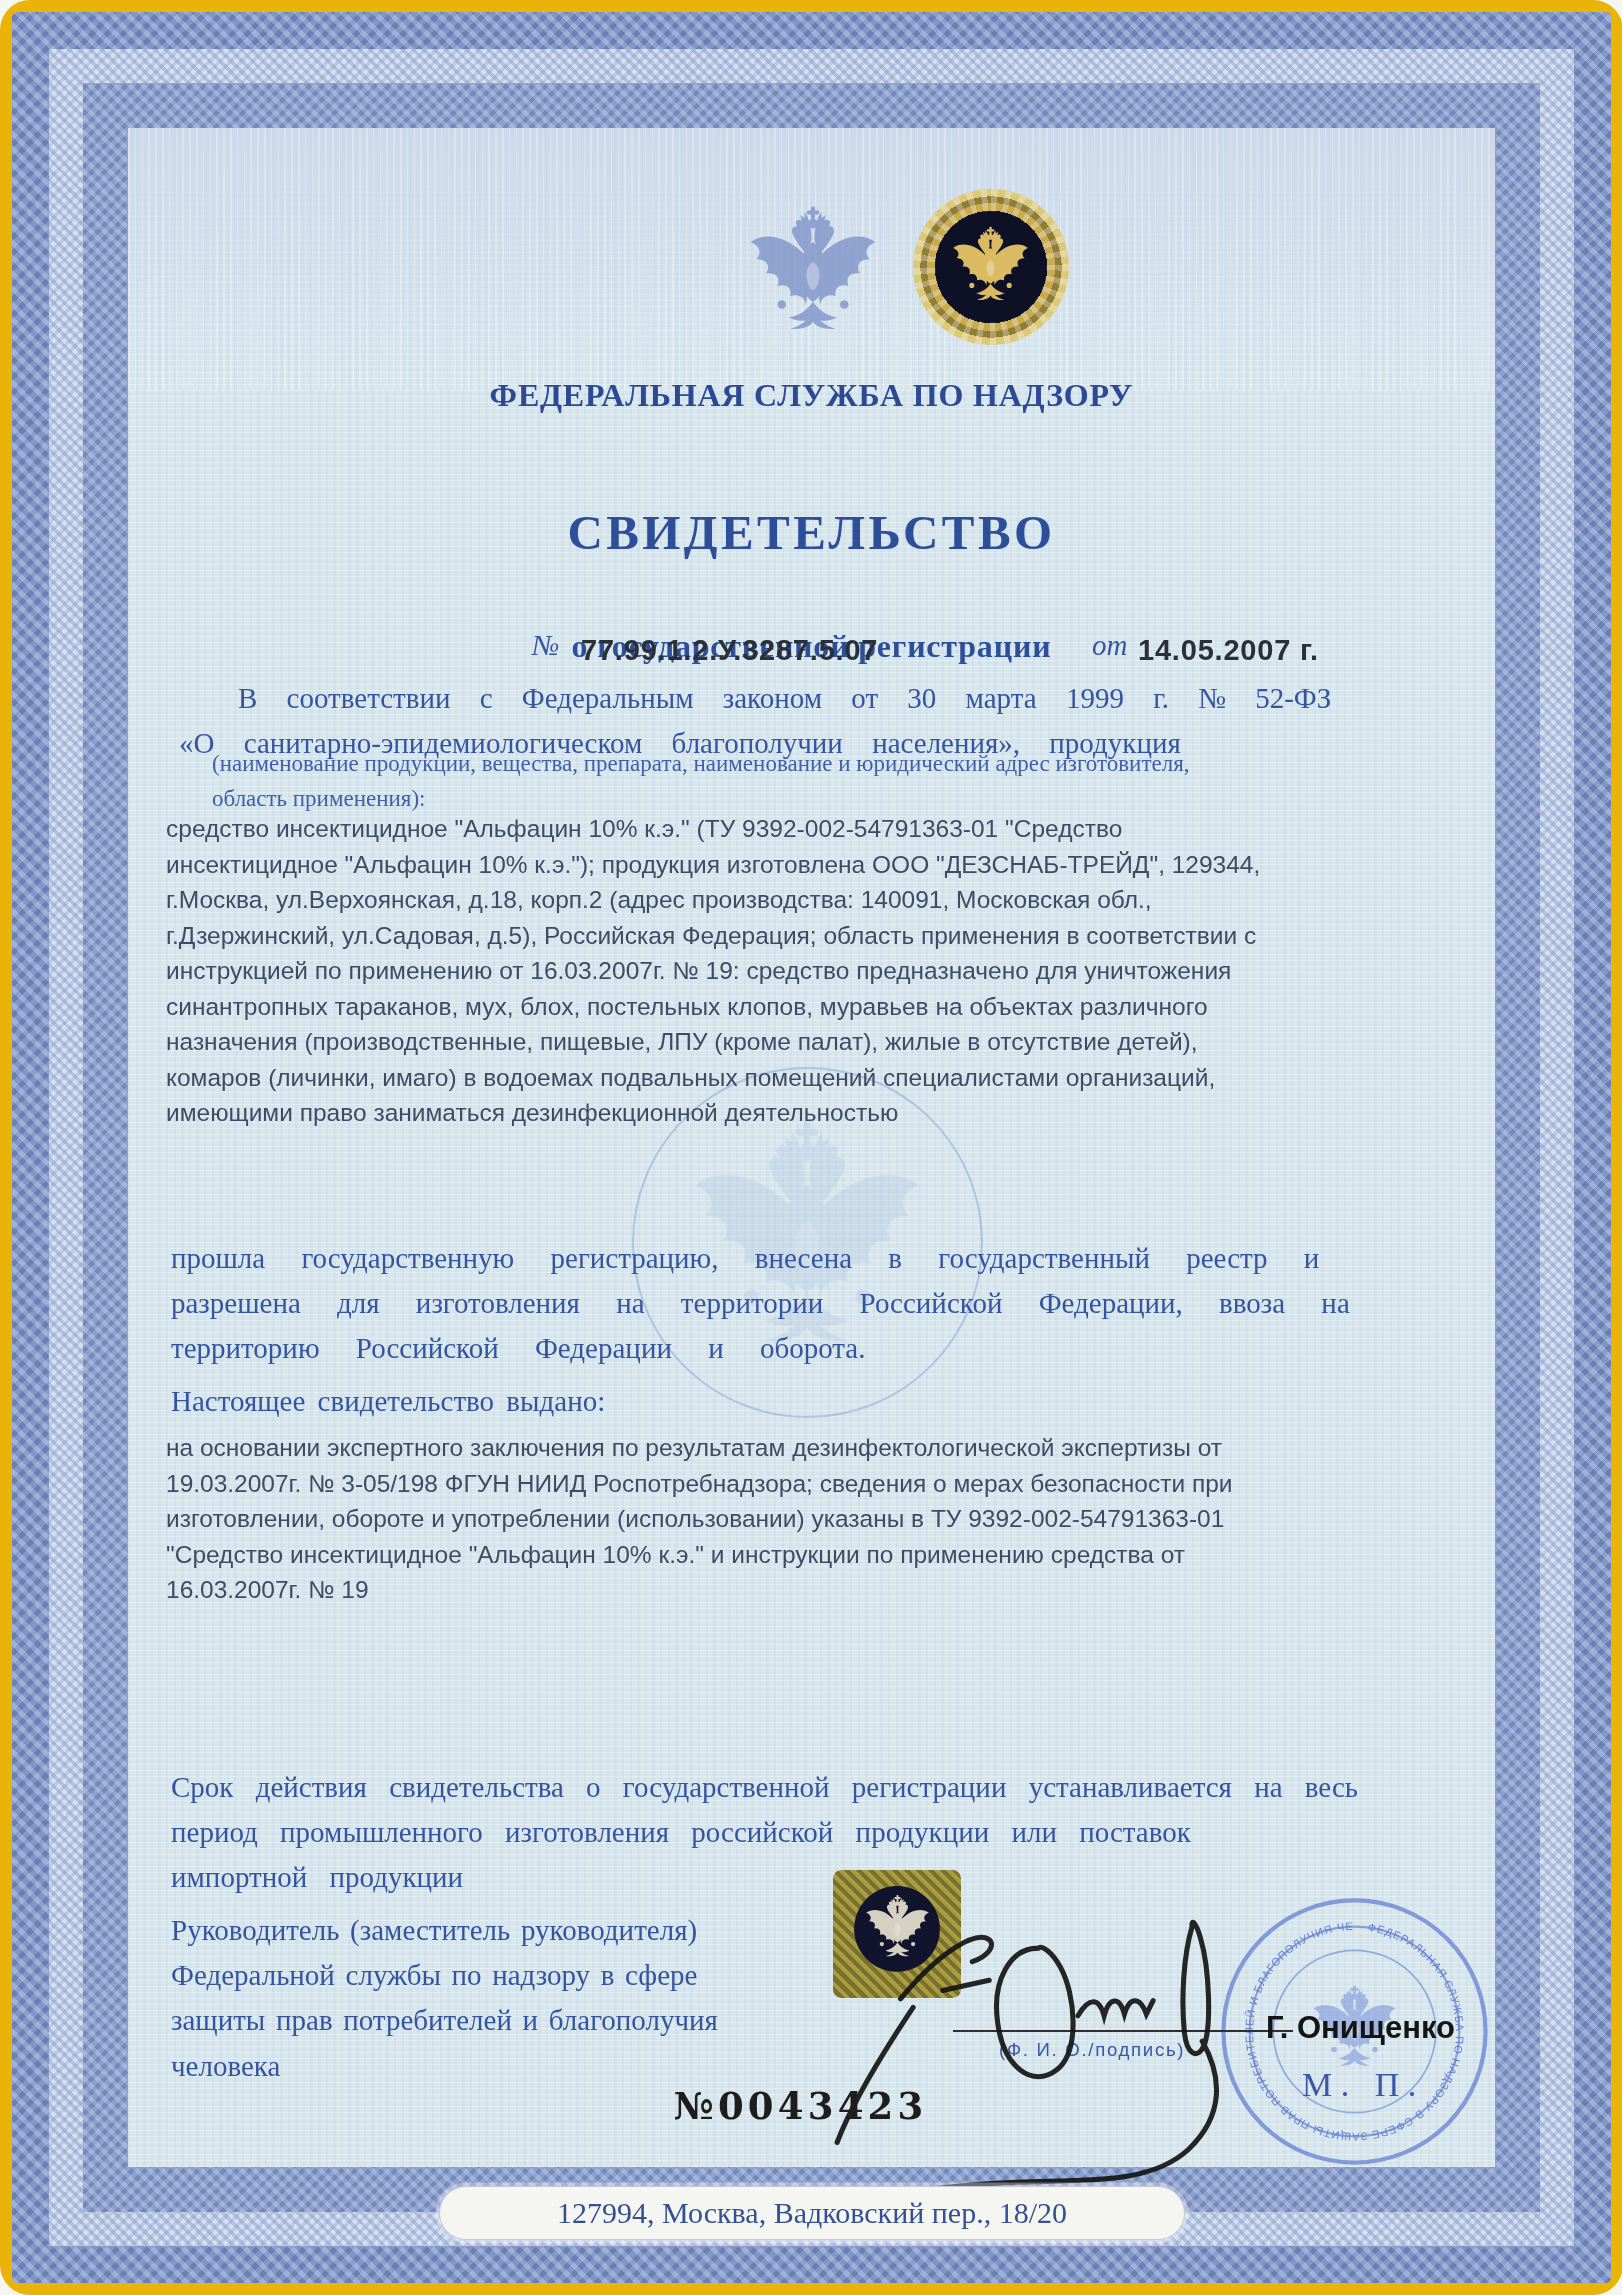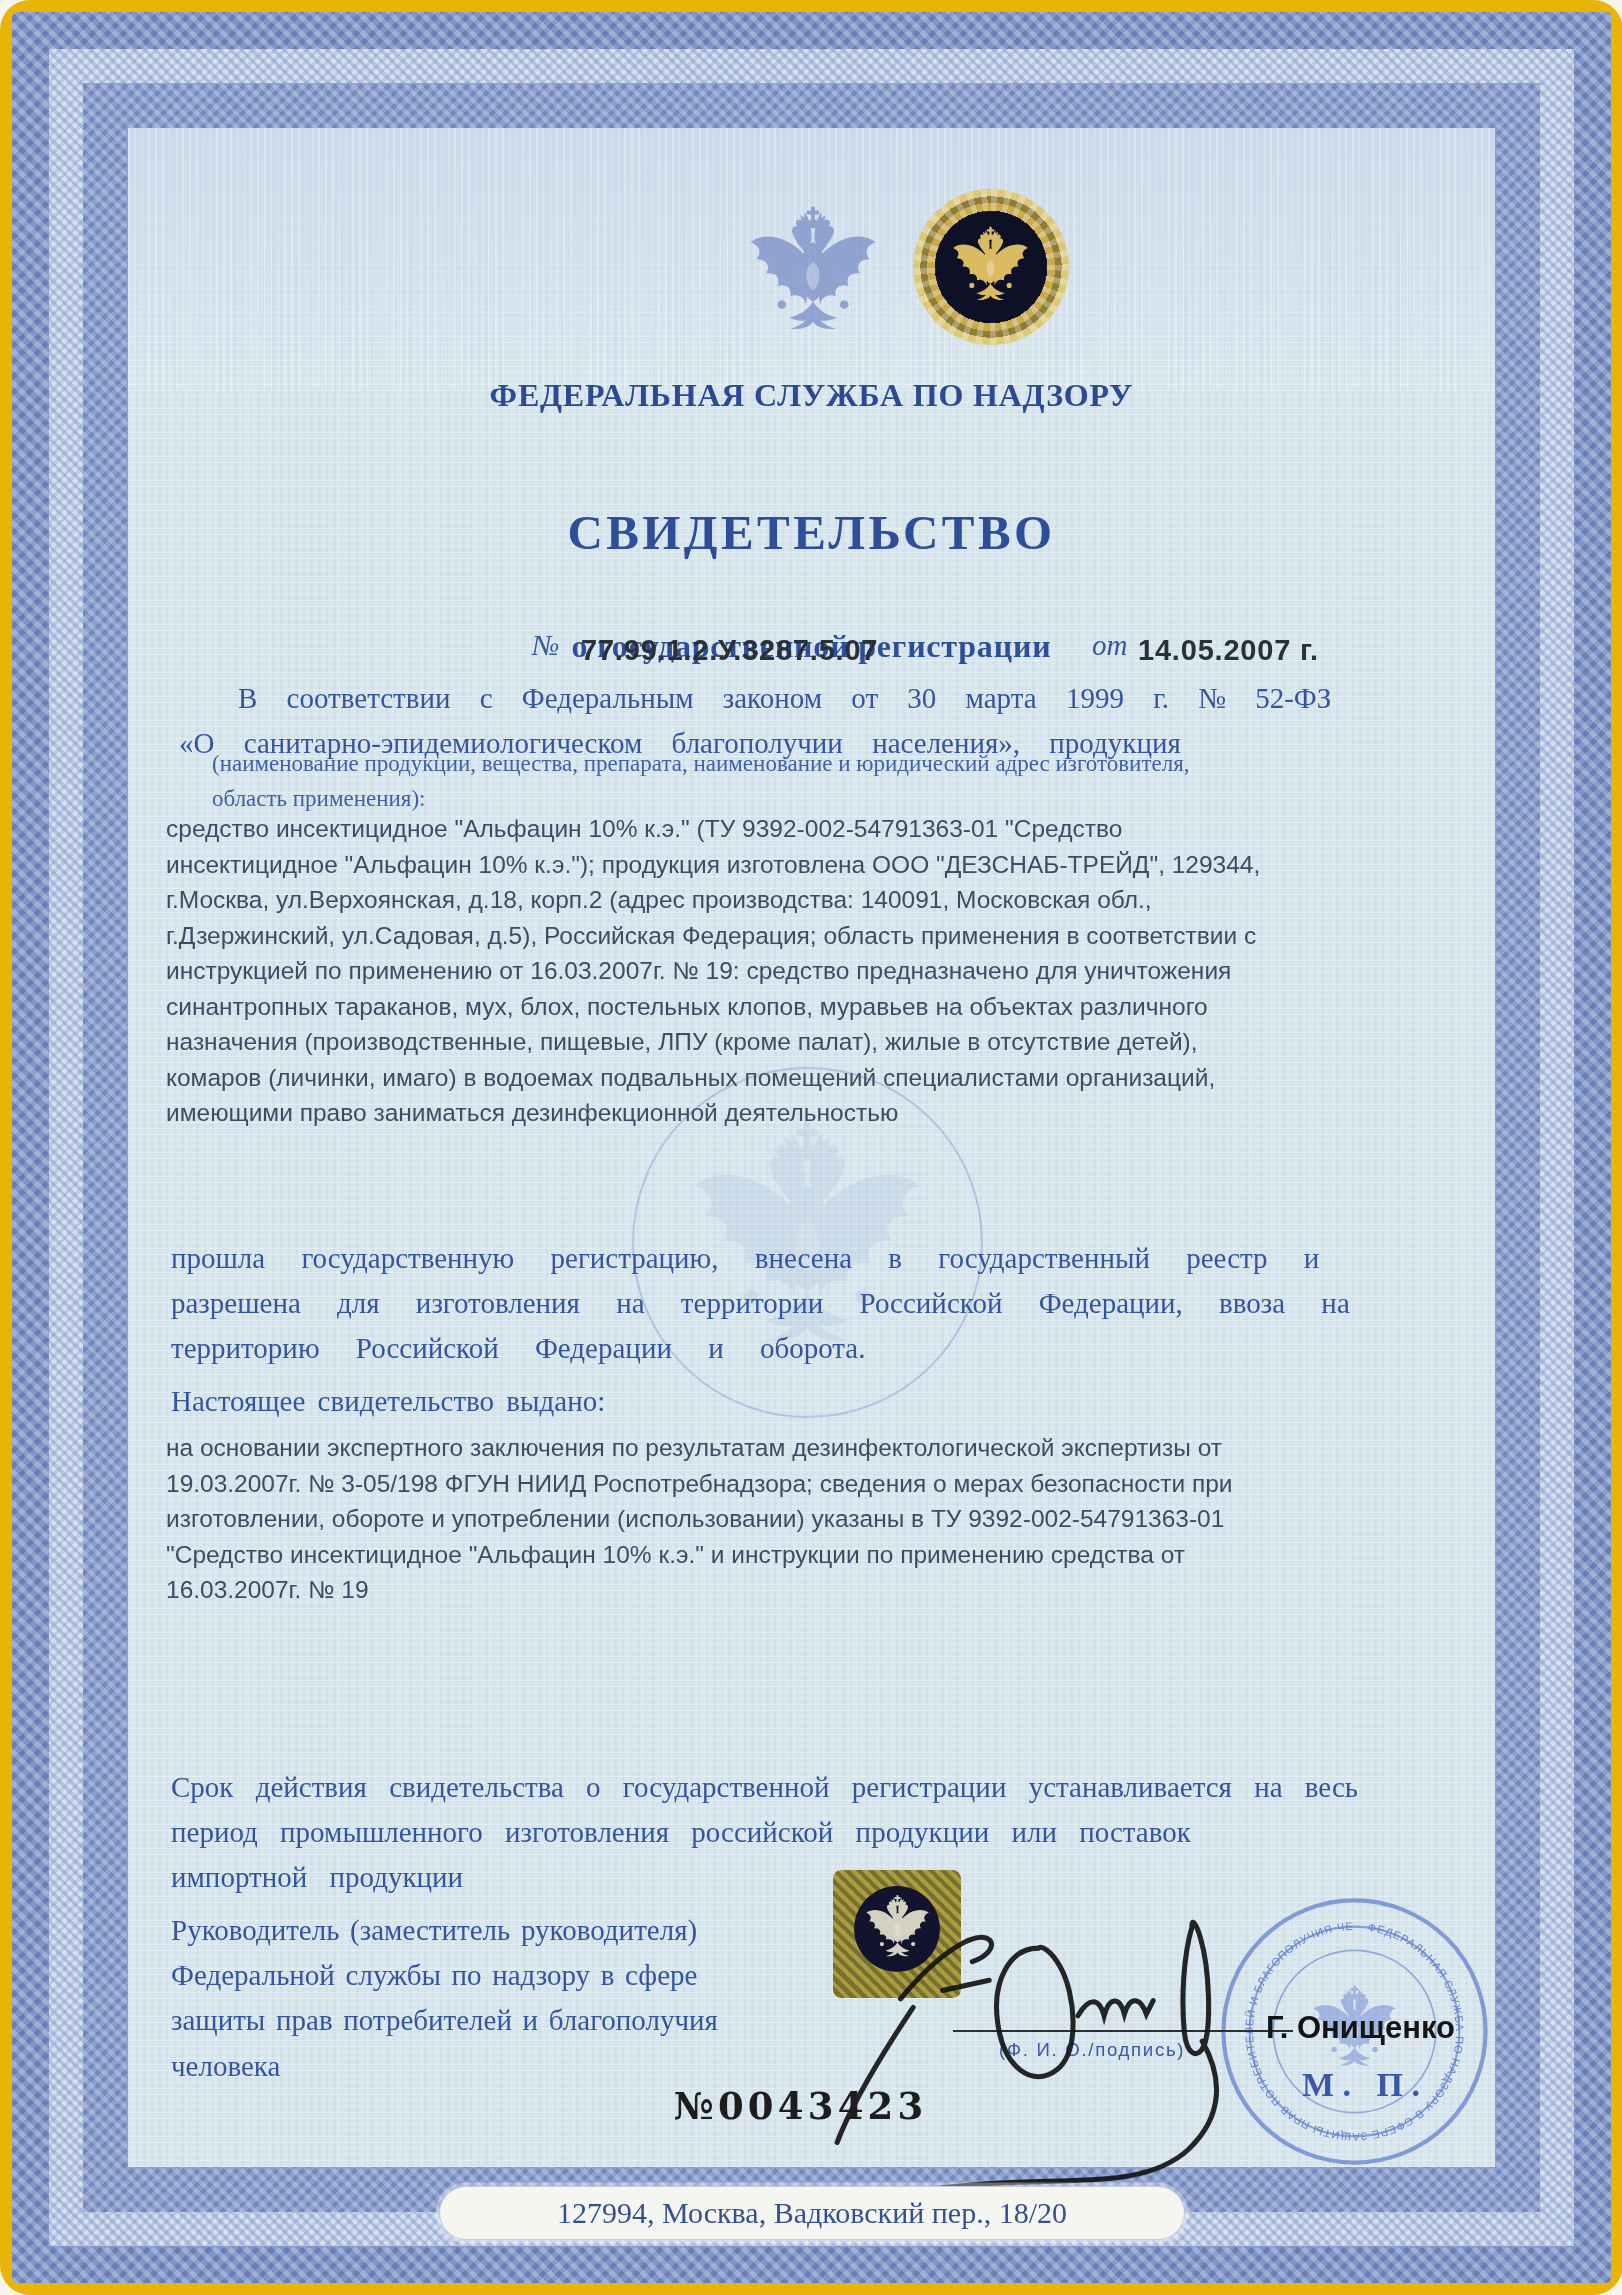--- a/index.html
+++ b/index.html
@@ -174,21 +174,21 @@
       </defs>
     <text font-size="13" fill="#5472cc" font-family="Liberation Sans, DejaVu Sans, sans-serif" letter-spacing="1">
       <textPath href="#ringpath" startOffset="2%">ФЕДЕРАЛЬНАЯ СЛУЖБА ПО НАДЗОРУ В СФЕРЕ ЗАЩИТЫ ПРАВ ПОТРЕБИТЕЛЕЙ И БЛАГОПОЛУЧИЯ ЧЕЛОВЕКА ★ ОГРН 1047796261512</textPath>
     </text>
     <use href="#eagle" x="110" y="105" width="110" height="110" style="color:#5b79cf" opacity="0.5"></use>
   </svg>
 
   <div class="abs sig-line" style="left:953px;top:2030px;width:340px;"></div>
   <div class="abs sig-caption" style="left:999px;top:2039px;">(Ф. И. О./подпись)</div>
   <div class="abs sign-name" style="left:1266px;top:2010px;">Г. Онищенко</div>
-  <div class="abs mp" style="left:1302px;top:2066px;font-weight:bold;">М. П.</div>
+  <div class="abs mp" style="left:1302px;top:2066px;">М. П.</div>
 
   <svg class="abs" style="left:516px;top:1889px;width:845px;height:338px;" viewBox="0 0 1000 400">
     <g fill="none" stroke="#151515" stroke-width="6" stroke-linecap="round" opacity="0.92">
       <path d="M455 130 C500 75 545 48 560 60 C568 67 558 80 540 86"></path>
       <path d="M505 120 L560 108"></path>
       <path d="M618 70 C585 70 563 108 570 158 C577 212 612 236 640 214 C668 192 662 124 644 92 C634 74 622 66 618 70"></path>
       <path d="M665 150 C678 128 690 128 696 150 C702 128 714 126 720 148 C726 128 738 126 746 148 L754 132"></path>
       <path d="M800 45 C790 78 787 130 791 170 C794 196 806 202 814 186 C823 164 821 95 810 58 C805 40 799 34 800 45"></path>
       <path d="M812 180 C836 222 838 268 796 308 C740 360 640 338 520 352 C380 368 200 360 95 392"></path>
       <path d="M470 140 C430 200 395 260 380 300"></path>

